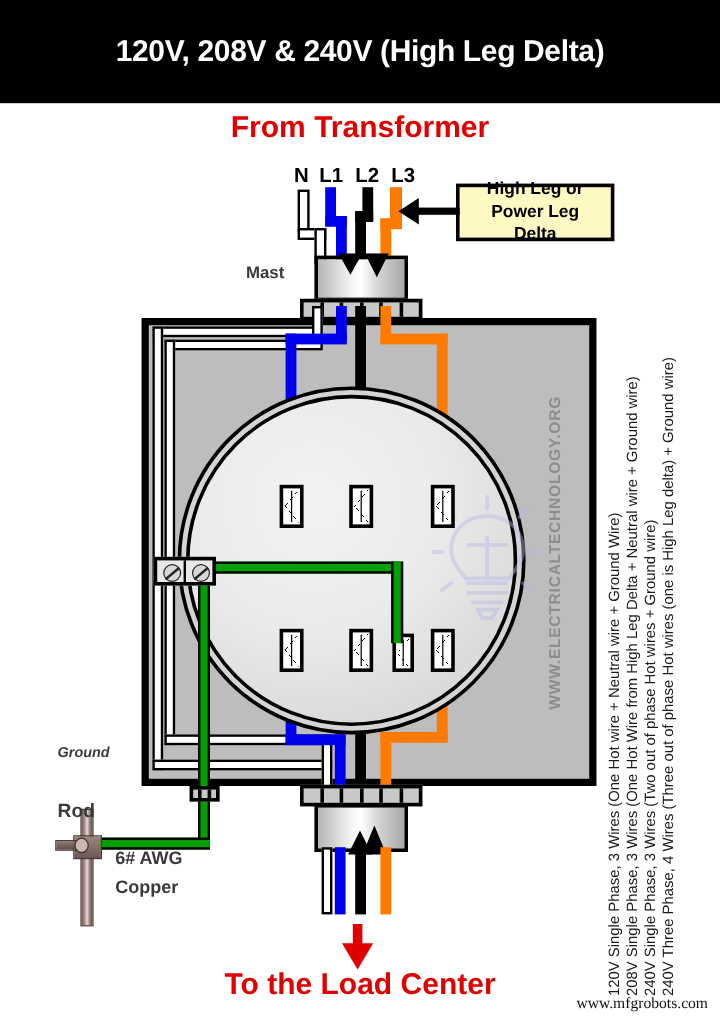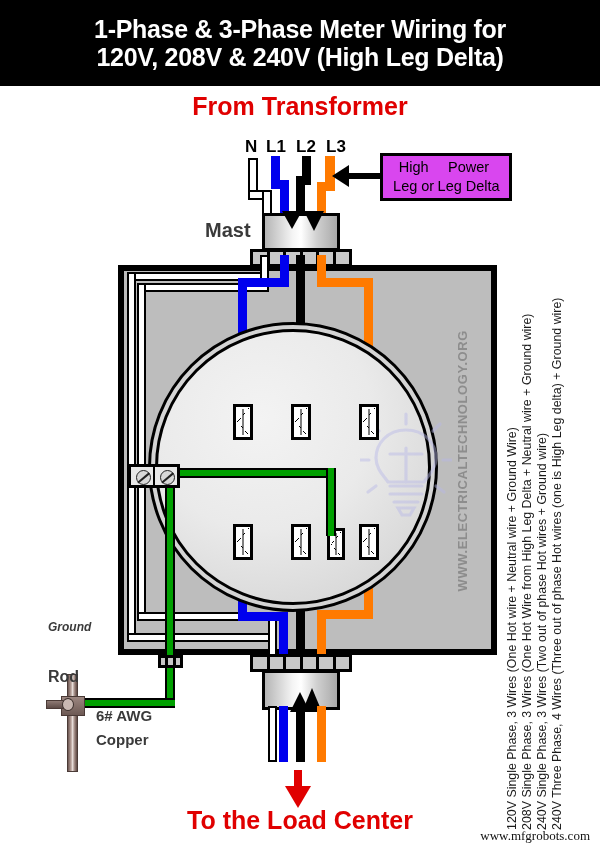--- a/index.html
+++ b/index.html
@@ -32,23 +32,23 @@
   }
   #from-transformer{top:92px;}
   #to-load-center{top:806px;}
 
   
   .lbl{position:absolute;font-weight:bold;color:#3a3a3a;white-space:nowrap;}
   .lbl-black{position:absolute;font-weight:bold;color:#000;white-space:nowrap;}
 
   
   .callout{
-    position:absolute;border:3px solid #000;background:#d946ef;
-    display:flex;flex-direction:row;align-items:center;justify-content:center;
-    font-weight:normal;font-size:14.5px;color:#000;line-height:1.28;
+    position:absolute;border:3px solid #000;background:#fef9c3;
+    display:flex;flex-direction:column;align-items:center;justify-content:center;
+    font-weight:bold;font-size:14.5px;color:#000;line-height:1.28;
     text-align:center;padding:5px 8px;box-sizing:border-box;
   }
 
   
   .rect{position:absolute;}
   .wire{position:absolute;}
 
   
   #enclosure{
     left:118px;top:265px;width:379px;height:390px;
@@ -173,21 +173,20 @@
     border-left:13px solid transparent;border-right:13px solid transparent;
     border-top:22px solid #e00000;
   }
 </style>
 </head>
 <body>
 
 <div id="stage">
 
   <div class="title-bar">
-    <div class="title-line">1-Phase &amp; 3-Phase Meter Wiring for</div>
     <div class="title-line">120V, 208V &amp; 240V (High Leg Delta)</div>
   </div>
 
   <div class="hdr-red" id="from-transformer">From Transformer</div>
   <div class="hdr-red" id="to-load-center">To the Load Center</div>
 
   <div class="lbl-black" style="left:245px;top:137px;font-size:17px;">N</div>
   <div class="lbl-black" style="left:266px;top:137px;font-size:17px;">L1</div>
   <div class="lbl-black" style="left:296px;top:137px;font-size:17px;">L2</div>
   <div class="lbl-black" style="left:326px;top:137px;font-size:17px;">L3</div>
@@ -222,21 +221,21 @@
     <polygon points="42,0 52,20 62,0" fill="#000"></polygon>
   </svg>
   <div class="hub-flange" style="left:250px;top:249px;width:102px;height:18px;">
     <i></i>
       <i></i>
       <i></i>
       <i></i>
       <i></i>
       <i></i>
   </div>
-  <div class="lbl" style="left:205px;top:219px;font-size:20px;">Mast</div>
+  <div class="lbl" style="left:205px;top:219px;font-size:14px;">Mast</div>
 
   <div class="rect" id="enclosure"></div>
 
   <div class="wire" style="left:127px;top:272px;width:142px;height:9px;background:#fff;border:2px solid #000;box-sizing:border-box;"></div>
   <div class="wire" style="left:127px;top:272px;width:9px;height:370px;background:#fff;border:2px solid #000;box-sizing:border-box;"></div>
   <div class="wire" style="left:127px;top:633px;width:150px;height:9px;background:#fff;border:2px solid #000;box-sizing:border-box;"></div>
 
   <div class="wire" style="left:137px;top:283px;width:132px;height:9px;background:#fff;border:2px solid #000;box-sizing:border-box;"></div>
   <div class="wire" style="left:137px;top:283px;width:9px;height:338px;background:#fff;border:2px solid #000;box-sizing:border-box;"></div>
   <div class="wire" style="left:137px;top:612px;width:140px;height:9px;background:#fff;border:2px solid #000;box-sizing:border-box;"></div>

